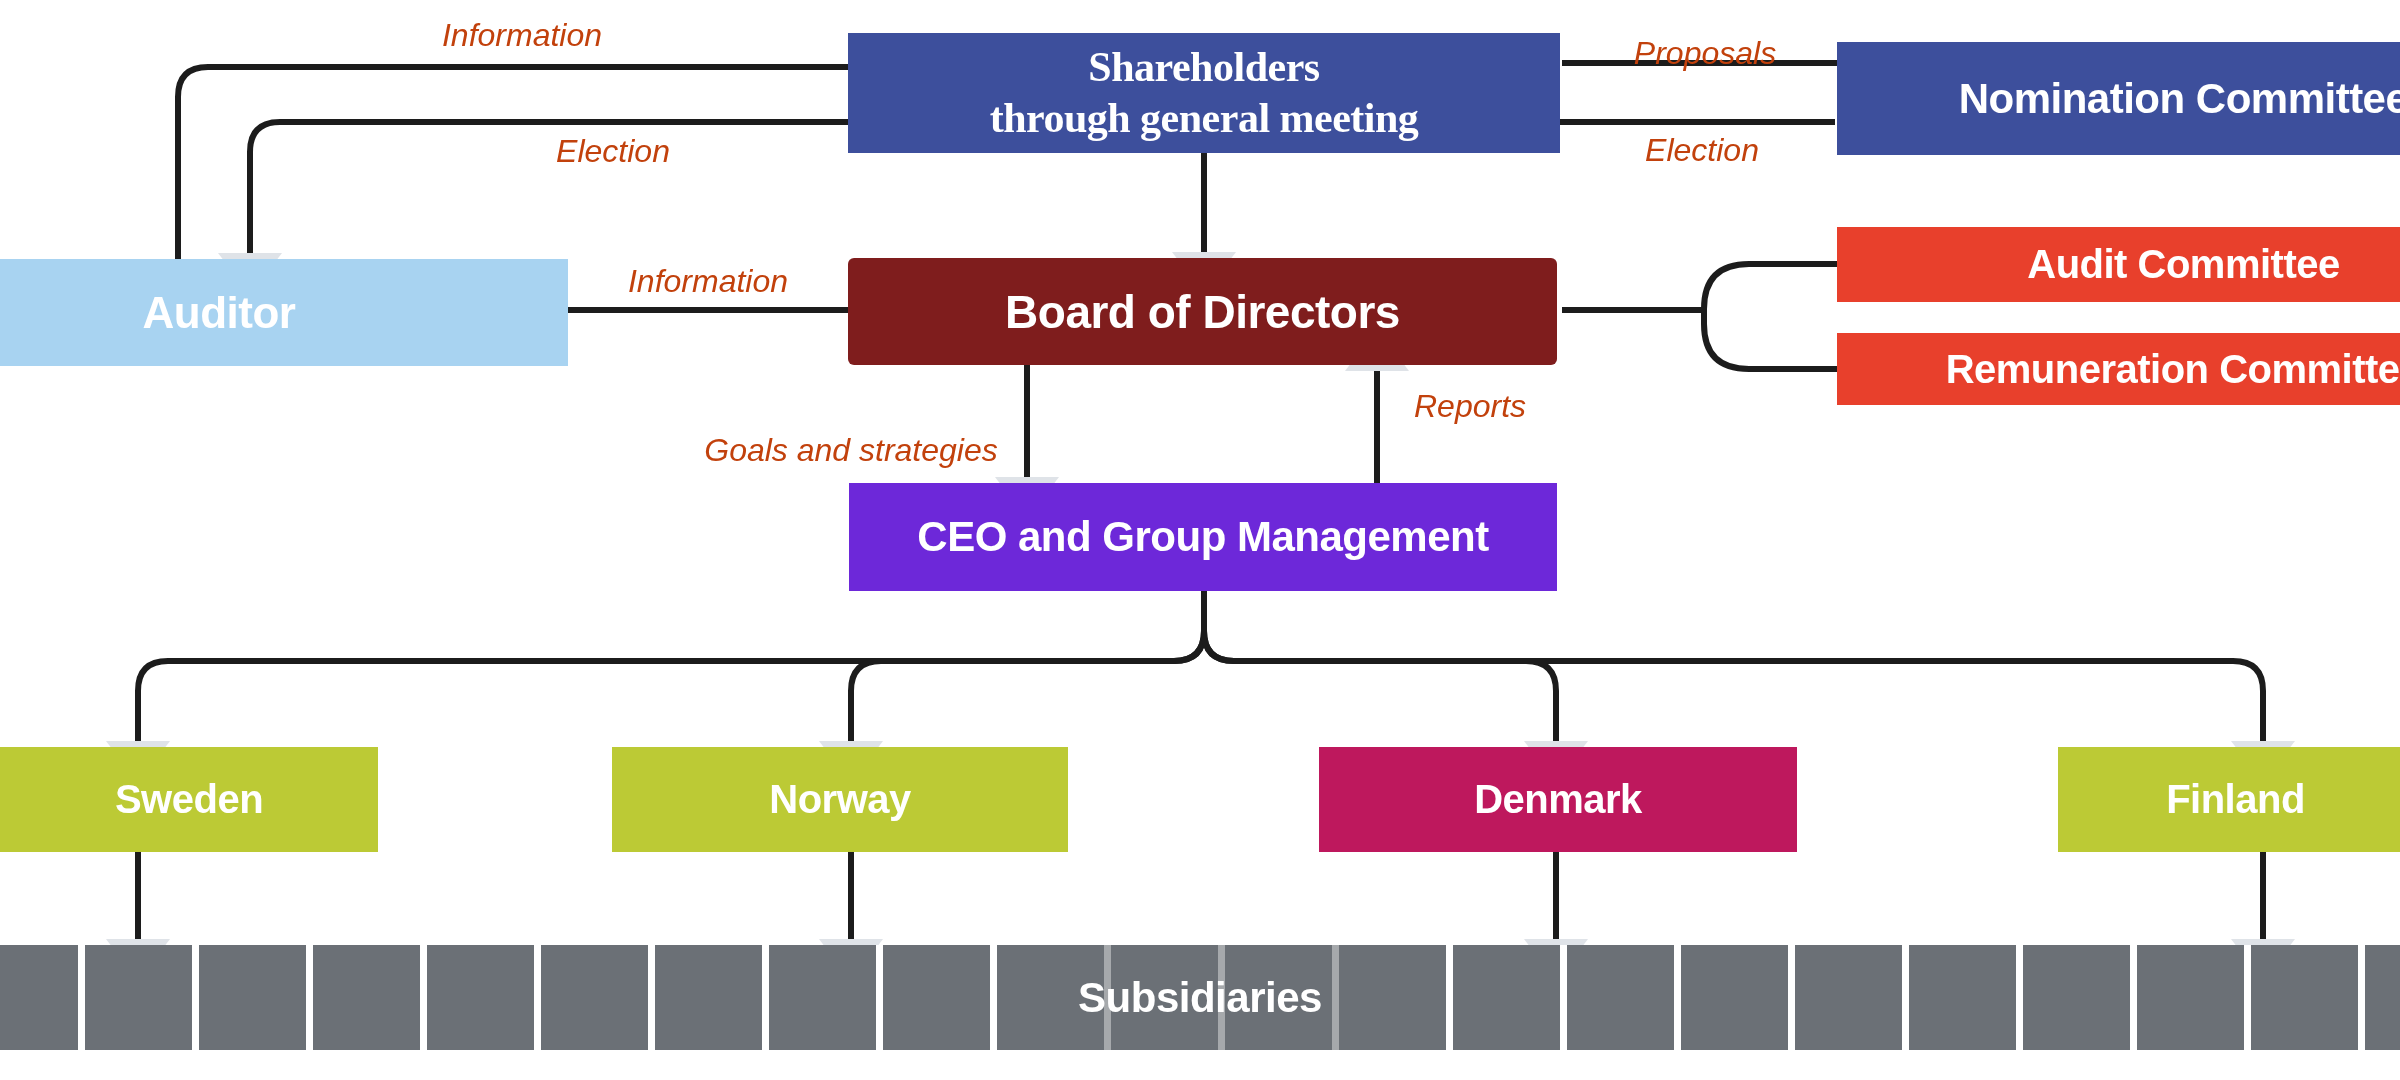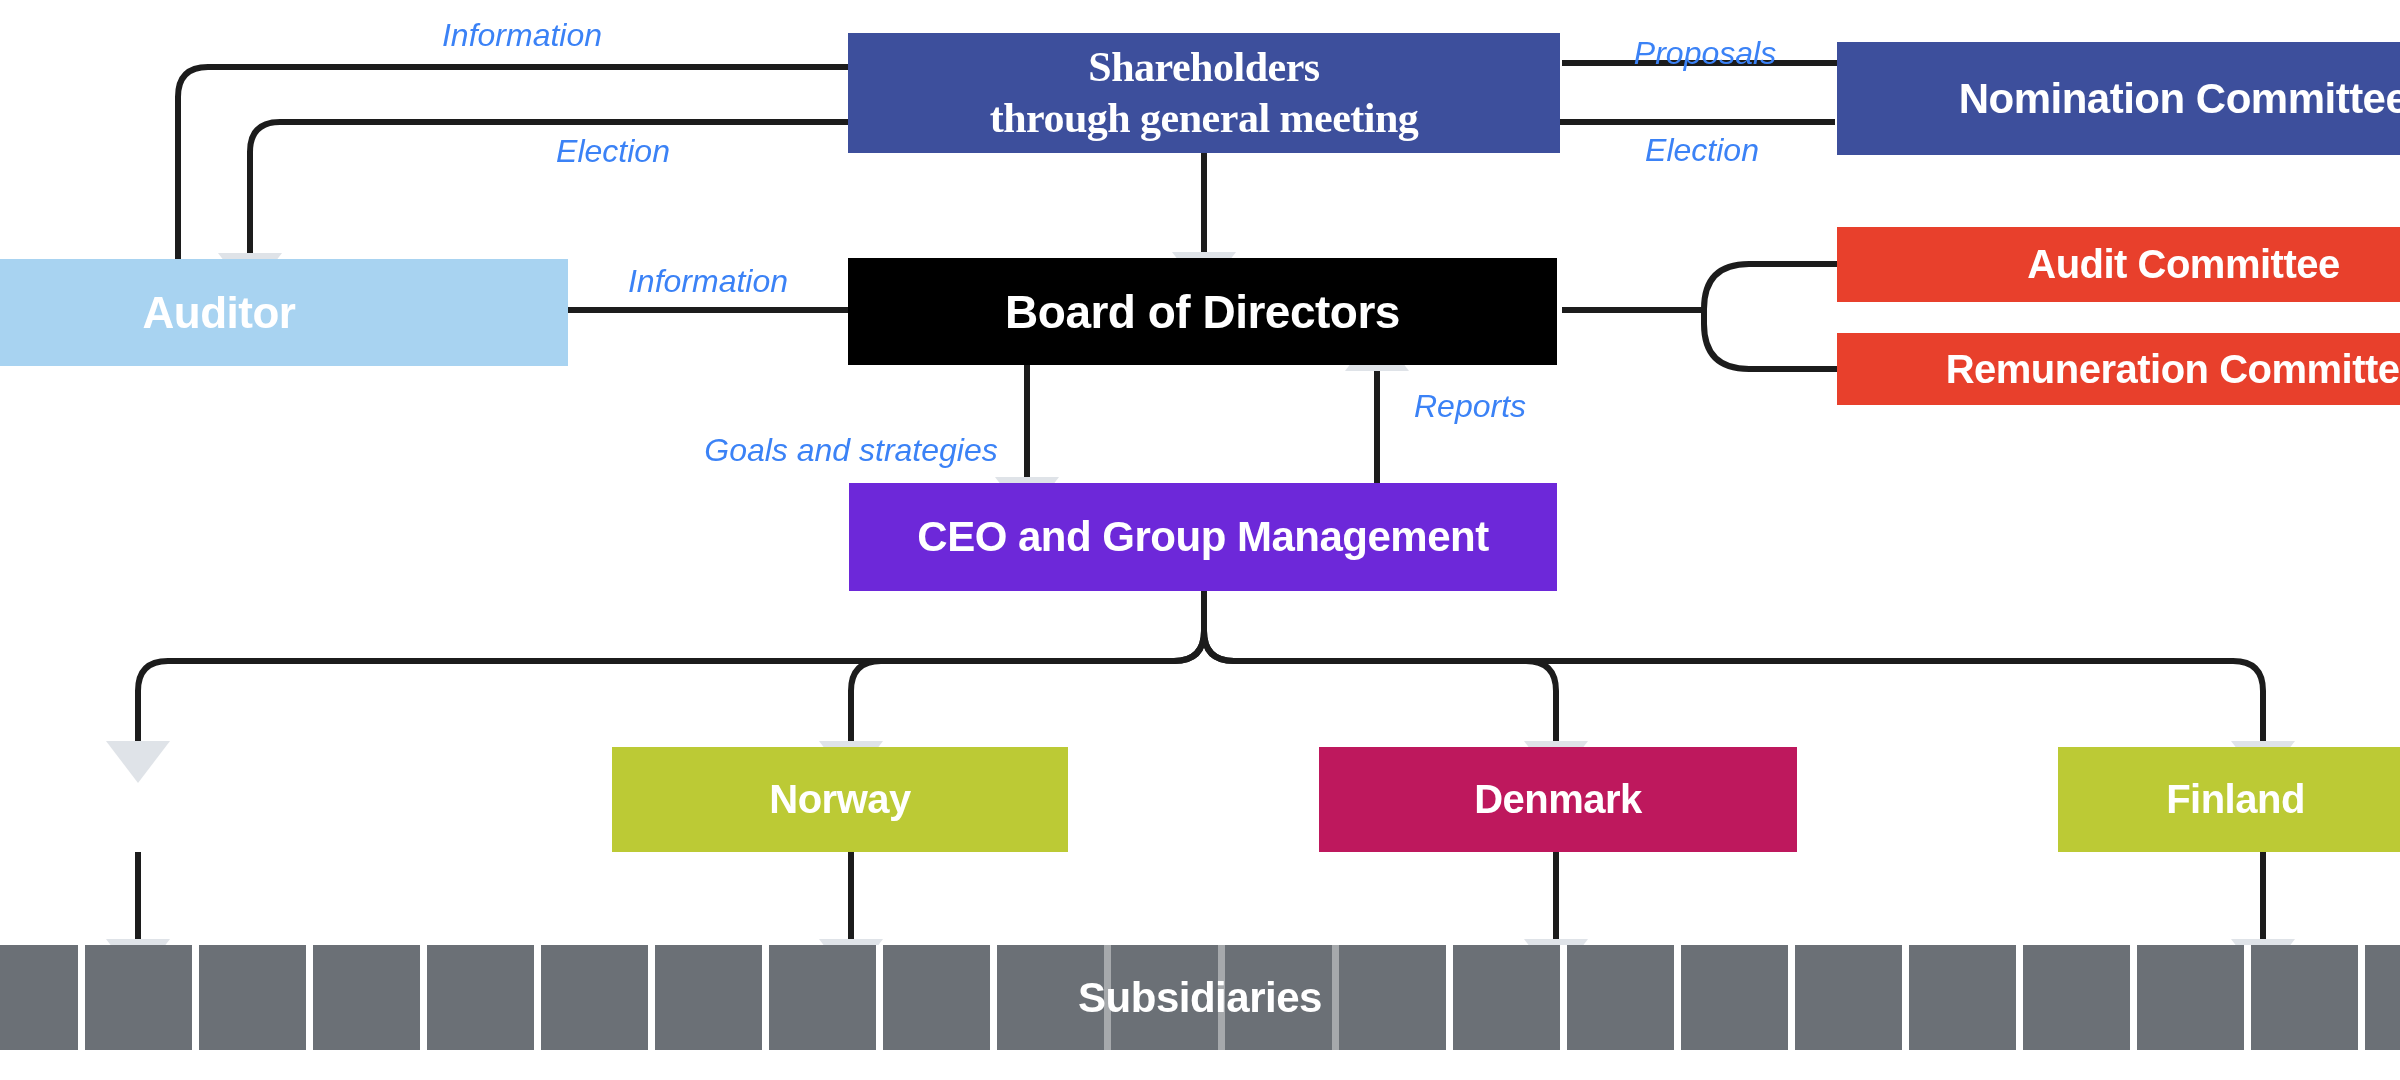--- a/index.html
+++ b/index.html
@@ -35,21 +35,21 @@
   #subs-bar .divider{position:absolute;top:0;width:7px;height:105px;background:#ffffff;}
   #subs-label{
     position:absolute;left:0;top:0;width:100%;height:100%;
     display:flex;align-items:center;justify-content:center;
     color:#ffffff;font-weight:bold;font-size:42px;letter-spacing:-0.5px;
   }
 
   
   .edge-label{
     position:absolute;transform:translate(-50%,-50%);
-    font-style:italic;font-size:32px;color:#3b82f6;white-space:nowrap;
+    font-style:italic;font-size:32px;color:#c2410c;white-space:nowrap;
   }
   #lbl-information-top{left:522px;top:35px;}
   #lbl-election-left{left:613px;top:151px;}
   #lbl-proposals{left:1705px;top:53px;}
   #lbl-election-right{left:1702px;top:150px;}
   #lbl-information-mid{left:708px;top:281px;}
   #lbl-goals{left:851px;top:450px;}
   #lbl-reports{left:1470px;top:406px;}
 </style>
 </head>
@@ -116,36 +116,39 @@
   </div>
 
   <div class="node" id="nomination" style="background: rgb(61, 79, 156);">
     <div class="inner">Nomination Committee</div>
   </div>
 
   <div class="node" id="auditor" style="background: rgb(168, 211, 241);">
     <div class="inner">Auditor</div>
   </div>
 
-  <div class="node" id="board" style="background: #000000;">
+  <div class="node" id="board" style="background: #7f1d1d; border-radius: 6px;">
     <div class="inner">Board of Directors</div>
   </div>
 
   <div class="node" id="audit-committee" style="background: rgb(232, 64, 44);">
     <div class="inner">Audit Committee</div>
   </div>
 
   <div class="node" id="remuneration-committee" style="background: rgb(232, 64, 44);">
     <div class="inner">Remuneration Committee</div>
   </div>
 
   <div class="node" id="ceo" style="background: #6d28d9;">
     <div class="inner">CEO and Group Management</div>
   </div>
 
+  <div class="node" id="sweden" style="background: rgb(188, 202, 53);">
+    <div class="inner">Sweden</div>
+  </div>
 
   <div class="node" id="norway" style="background: rgb(188, 202, 53);">
     <div class="inner">Norway</div>
   </div>
 
   <div class="node" id="denmark" style="background: #be185d;">
     <div class="inner">Denmark</div>
   </div>
 
   <div class="node" id="finland" style="background: rgb(188, 202, 53); margin-left: 28px;">

